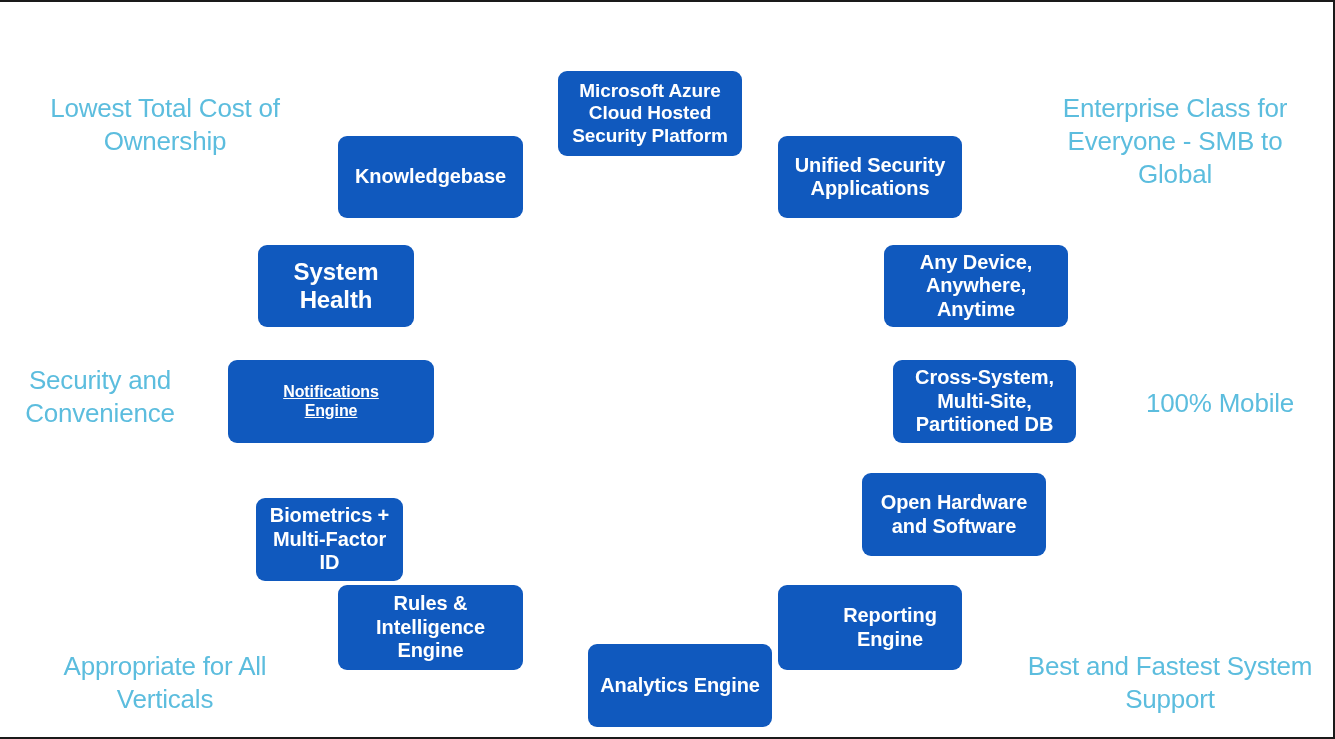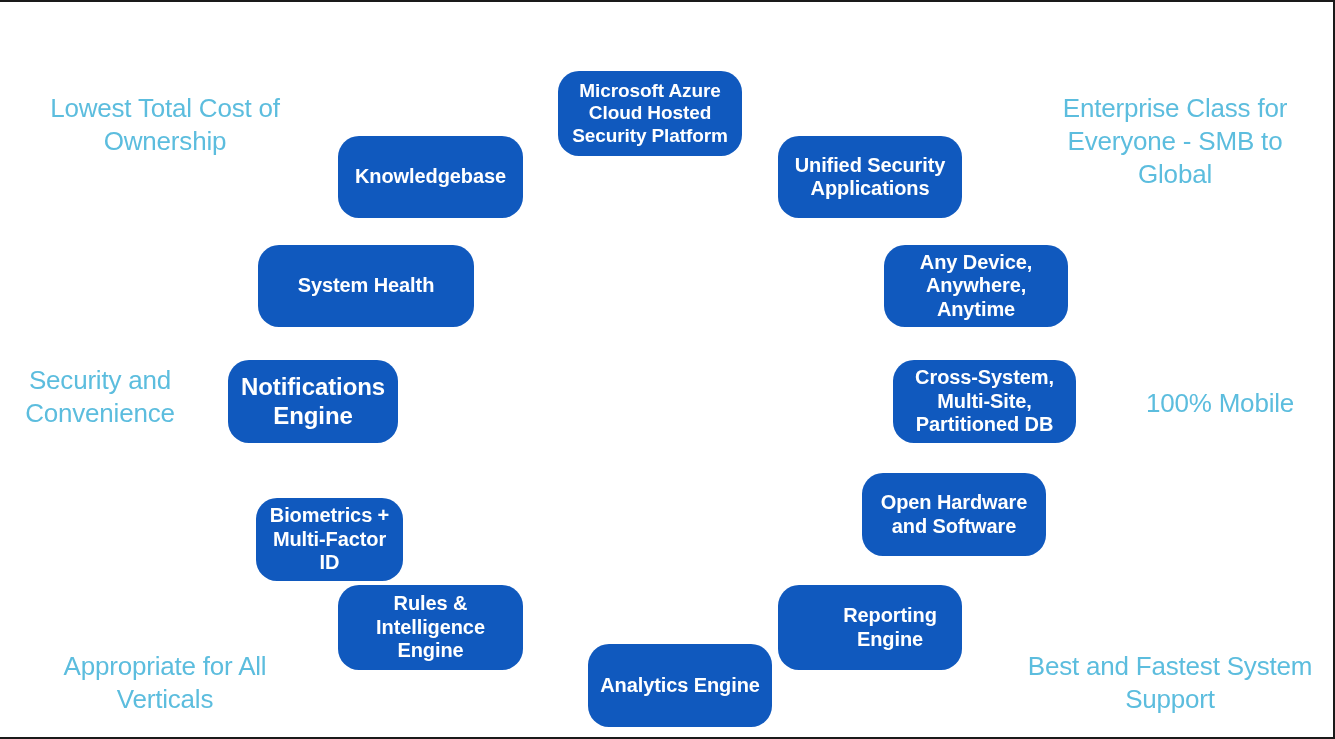--- a/index.html
+++ b/index.html
@@ -19,21 +19,21 @@
     overflow: hidden;
     border-top: 2px solid #1a1a1a;
     border-right: 2px solid #1a1a1a;
     border-bottom: 2px solid #1a1a1a;
     box-sizing: border-box;
   }
   
   .node {
     position: absolute;
     background: #1059BE;
-    border-radius: 21px;
+    border-radius: 9px;
     color: #ffffff;
     display: flex;
     align-items: center;
     justify-content: center;
     text-align: center;
     font-family: "Liberation Sans", sans-serif;
     font-weight: bold;
     font-size: 20px;
     line-height: 1.17;
     letter-spacing: -0.1px;
@@ -69,29 +69,29 @@
 Cloud Hosted
 Security Platform</span>
       </div>
       <div class="node" style="left: 338px; top: 134px; width: 185px; height: 82px; font-size: 20px; background: rgb(16, 89, 190); color: rgb(255, 255, 255);">
         <span>Knowledgebase</span>
       </div>
       <div class="node" style="left: 778px; top: 134px; width: 184px; height: 82px; font-size: 20px; background: rgb(16, 89, 190); color: rgb(255, 255, 255); align-items: center;">
         <span>Unified Security
 Applications</span>
       </div>
-      <div class="node" style="left: 258px; top: 243px; width: 216px; height: 82px; font-size: 20px; background: rgb(16, 89, 190); color: rgb(255, 255, 255);">
+      <div class="node" style="left: 258px; top: 243px; width: 156px; height: 82px; font-size: 24px; background: rgb(16, 89, 190); color: rgb(255, 255, 255);">
         <span>System Health</span>
       </div>
       <div class="node" style="left: 884px; top: 243px; width: 184px; height: 82px; font-size: 20px; background: rgb(16, 89, 190); color: rgb(255, 255, 255);">
         <span>Any Device,
 Anywhere,
 Anytime</span>
       </div>
-      <div class="node" style="left: 228px; top: 358px; width: 170px; height: 83px; font-size: 24px; background: rgb(16, 89, 190); color: rgb(255, 255, 255);">
+      <div class="node" style="left: 228px; top: 358px; width: 206px; height: 83px; font-size: 16px; background: rgb(16, 89, 190); color: rgb(255, 255, 255); text-decoration: underline;">
         <span>Notifications
 Engine</span>
       </div>
       <div class="node" style="left: 893px; top: 358px; width: 183px; height: 83px; font-size: 20px; background: rgb(16, 89, 190); color: rgb(255, 255, 255);">
         <span>Cross-System,
 Multi-Site,
 Partitioned DB</span>
       </div>
       <div class="node" style="left: 256px; top: 471px; width: 147px; height: 83px; font-size: 20px; background: rgb(16, 89, 190); color: rgb(255, 255, 255); margin-top: 25px;">
         <span>Biometrics +

